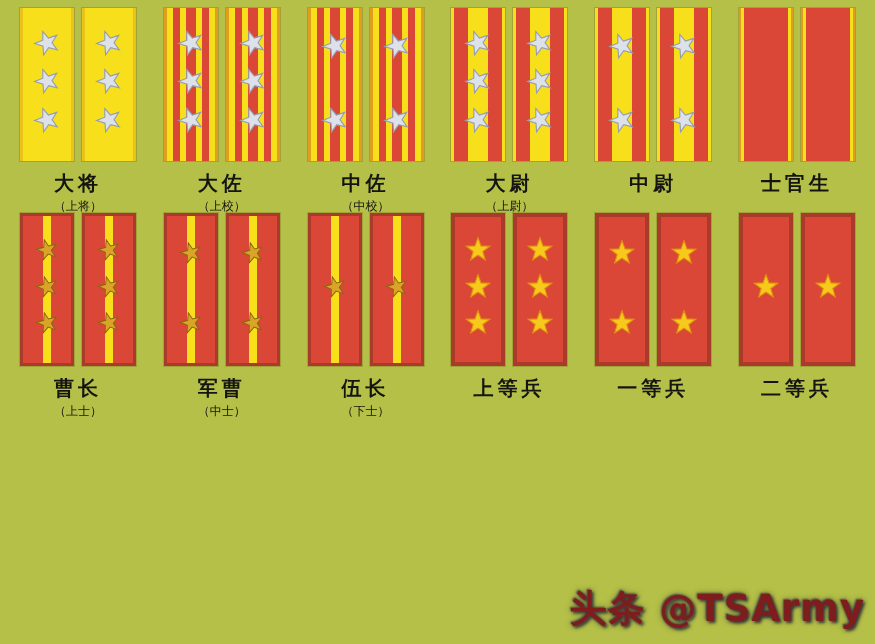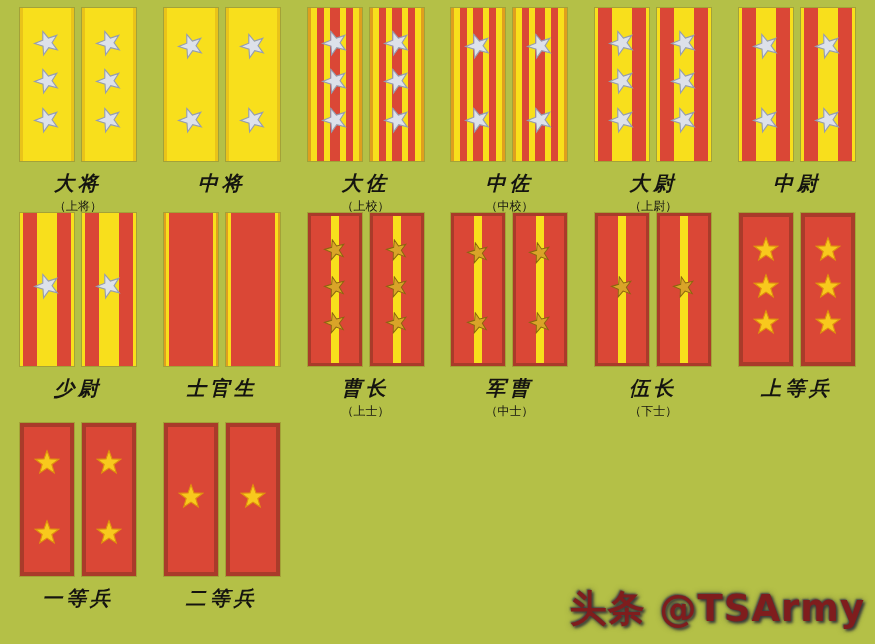--- a/index.html
+++ b/index.html
@@ -72,21 +72,20 @@
     background: var(--tab-red);
   }
   .star { position: absolute; left: 50%; }
   .label-main {
     margin-top: 9px;
     font-size: 20px;
     font-weight: 700;
     color: var(--label, #151410);
     letter-spacing: 4px;
     white-space: nowrap;
-    font-style: italic;
   }
   .label-sub {
     margin-top: 1px;
     font-size: 12px;
     font-weight: 400;
     color: var(--label, #151410);
     white-space: nowrap;
   }
   .watermark {
     position: absolute;
@@ -126,42 +125,20 @@
             <svg viewBox="0 0 24 24" width="27" height="27" class="star" style="top: 73%; transform: translate(-50%, -50%) rotate(-20deg);">
               <polygon points="12,1 14.65,8.36 22.46,8.6 16.28,13.39 18.47,20.9 12,16.5 5.53,20.9 7.72,13.39 1.54,8.6 9.35,8.36" fill="#dde1ea" stroke="#959db0" stroke-width="1"></polygon>
             </svg>
           </div>
         </div>
         <div class="label-main">大将</div>
         <div class="label-sub">（上将）</div>
       </div>
       <div class="rank-cell">
         <div class="tab-pair">
-          <div class="tab style-general">
-            <svg viewBox="0 0 24 24" width="27" height="27" class="star" style="top: 25%; transform: translate(-50%, -50%) rotate(-20deg);">
-              <polygon points="12,1 14.65,8.36 22.46,8.6 16.28,13.39 18.47,20.9 12,16.5 5.53,20.9 7.72,13.39 1.54,8.6 9.35,8.36" fill="#dde1ea" stroke="#959db0" stroke-width="1"></polygon>
-            </svg>
-            <svg viewBox="0 0 24 24" width="27" height="27" class="star" style="top: 73%; transform: translate(-50%, -50%) rotate(-20deg);">
-              <polygon points="12,1 14.65,8.36 22.46,8.6 16.28,13.39 18.47,20.9 12,16.5 5.53,20.9 7.72,13.39 1.54,8.6 9.35,8.36" fill="#dde1ea" stroke="#959db0" stroke-width="1"></polygon>
-            </svg>
-          </div>
-          <div class="tab style-general">
-            <svg viewBox="0 0 24 24" width="27" height="27" class="star" style="top: 25%; transform: translate(-50%, -50%) rotate(-20deg);">
-              <polygon points="12,1 14.65,8.36 22.46,8.6 16.28,13.39 18.47,20.9 12,16.5 5.53,20.9 7.72,13.39 1.54,8.6 9.35,8.36" fill="#dde1ea" stroke="#959db0" stroke-width="1"></polygon>
-            </svg>
-            <svg viewBox="0 0 24 24" width="27" height="27" class="star" style="top: 73%; transform: translate(-50%, -50%) rotate(-20deg);">
-              <polygon points="12,1 14.65,8.36 22.46,8.6 16.28,13.39 18.47,20.9 12,16.5 5.53,20.9 7.72,13.39 1.54,8.6 9.35,8.36" fill="#dde1ea" stroke="#959db0" stroke-width="1"></polygon>
-            </svg>
-          </div>
-        </div>
-        <div class="label-main">中将</div>
-        <div class="label-sub"></div>
-      </div>
-      <div class="rank-cell">
-        <div class="tab-pair">
           <div class="tab style-field">
             <svg viewBox="0 0 24 24" width="27" height="27" class="star" style="top: 23%; transform: translate(-50%, -50%) rotate(-20deg);">
               <polygon points="12,1 14.65,8.36 22.46,8.6 16.28,13.39 18.47,20.9 12,16.5 5.53,20.9 7.72,13.39 1.54,8.6 9.35,8.36" fill="#dde1ea" stroke="#959db0" stroke-width="1"></polygon>
             </svg>
             <svg viewBox="0 0 24 24" width="27" height="27" class="star" style="top: 48%; transform: translate(-50%, -50%) rotate(-20deg);">
               <polygon points="12,1 14.65,8.36 22.46,8.6 16.28,13.39 18.47,20.9 12,16.5 5.53,20.9 7.72,13.39 1.54,8.6 9.35,8.36" fill="#dde1ea" stroke="#959db0" stroke-width="1"></polygon>
             </svg>
             <svg viewBox="0 0 24 24" width="27" height="27" class="star" style="top: 73%; transform: translate(-50%, -50%) rotate(-20deg);">
               <polygon points="12,1 14.65,8.36 22.46,8.6 16.28,13.39 18.47,20.9 12,16.5 5.53,20.9 7.72,13.39 1.54,8.6 9.35,8.36" fill="#dde1ea" stroke="#959db0" stroke-width="1"></polygon>
             </svg>
@@ -244,36 +221,20 @@
           <div class="tab style-company">
             <svg viewBox="0 0 24 24" width="27" height="27" class="star" style="top: 25%; transform: translate(-50%, -50%) rotate(-20deg);">
               <polygon points="12,1 14.65,8.36 22.46,8.6 16.28,13.39 18.47,20.9 12,16.5 5.53,20.9 7.72,13.39 1.54,8.6 9.35,8.36" fill="#dde1ea" stroke="#959db0" stroke-width="1"></polygon>
             </svg>
             <svg viewBox="0 0 24 24" width="27" height="27" class="star" style="top: 73%; transform: translate(-50%, -50%) rotate(-20deg);">
               <polygon points="12,1 14.65,8.36 22.46,8.6 16.28,13.39 18.47,20.9 12,16.5 5.53,20.9 7.72,13.39 1.54,8.6 9.35,8.36" fill="#dde1ea" stroke="#959db0" stroke-width="1"></polygon>
             </svg>
           </div>
         </div>
         <div class="label-main">中尉</div>
-        <div class="label-sub"></div>
-      </div>
-      <div class="rank-cell">
-        <div class="tab-pair">
-          <div class="tab style-company">
-            <svg viewBox="0 0 24 24" width="27" height="27" class="star" style="top: 48%; transform: translate(-50%, -50%) rotate(-20deg);">
-              <polygon points="12,1 14.65,8.36 22.46,8.6 16.28,13.39 18.47,20.9 12,16.5 5.53,20.9 7.72,13.39 1.54,8.6 9.35,8.36" fill="#dde1ea" stroke="#959db0" stroke-width="1"></polygon>
-            </svg>
-          </div>
-          <div class="tab style-company">
-            <svg viewBox="0 0 24 24" width="27" height="27" class="star" style="top: 48%; transform: translate(-50%, -50%) rotate(-20deg);">
-              <polygon points="12,1 14.65,8.36 22.46,8.6 16.28,13.39 18.47,20.9 12,16.5 5.53,20.9 7.72,13.39 1.54,8.6 9.35,8.36" fill="#dde1ea" stroke="#959db0" stroke-width="1"></polygon>
-            </svg>
-          </div>
-        </div>
-        <div class="label-main">少尉</div>
         <div class="label-sub"></div>
       </div>
       <div class="rank-cell">
         <div class="tab-pair">
           <div class="tab style-cadet"></div>
           <div class="tab style-cadet"></div>
         </div>
         <div class="label-main">士官生</div>
       </div>
       <div class="rank-cell">

